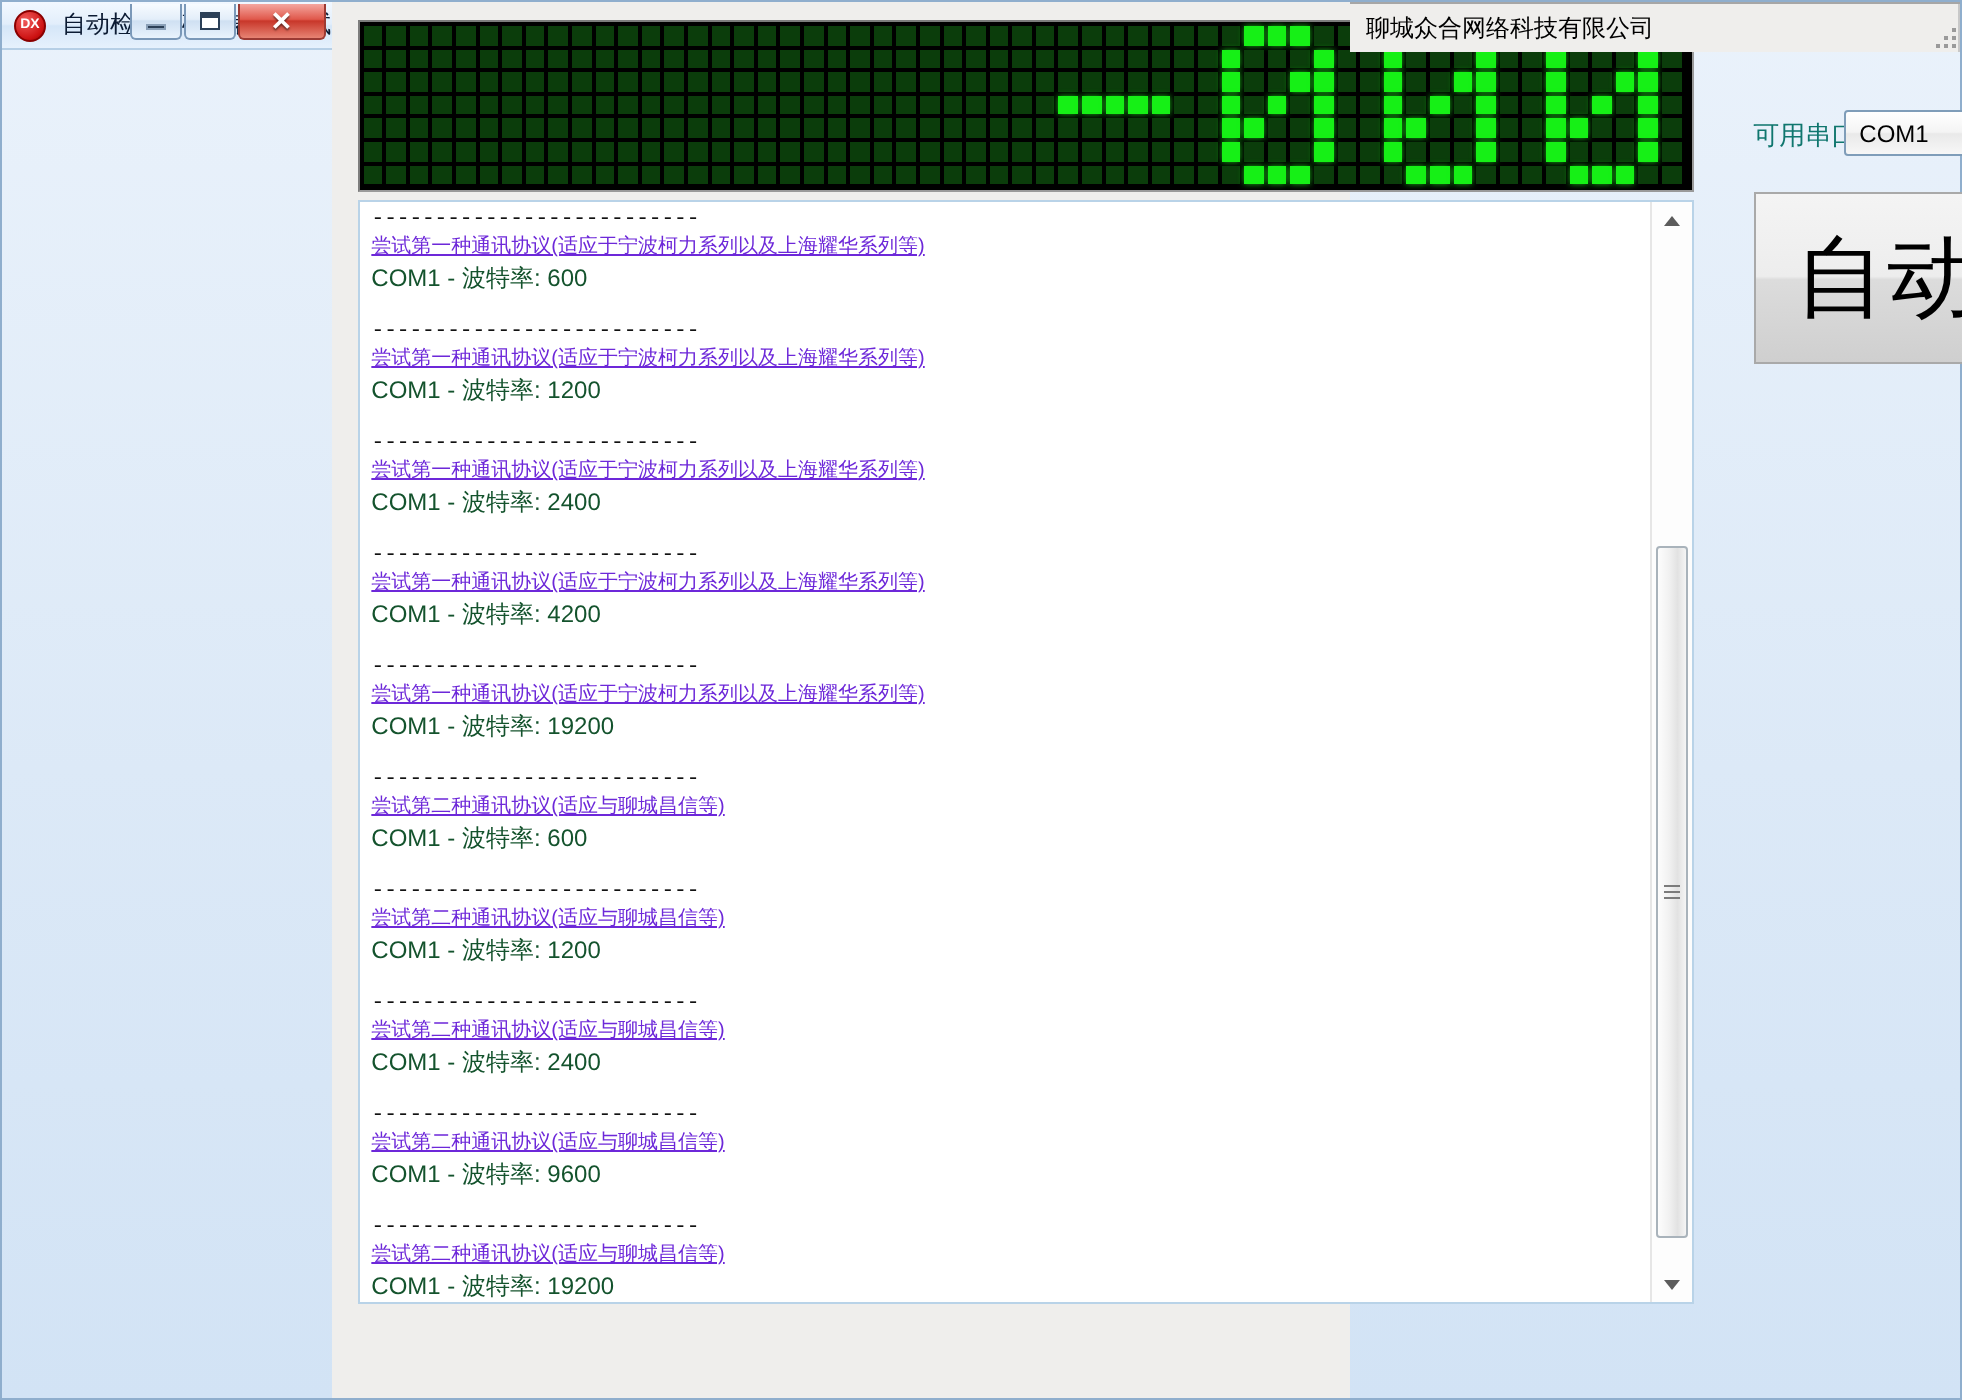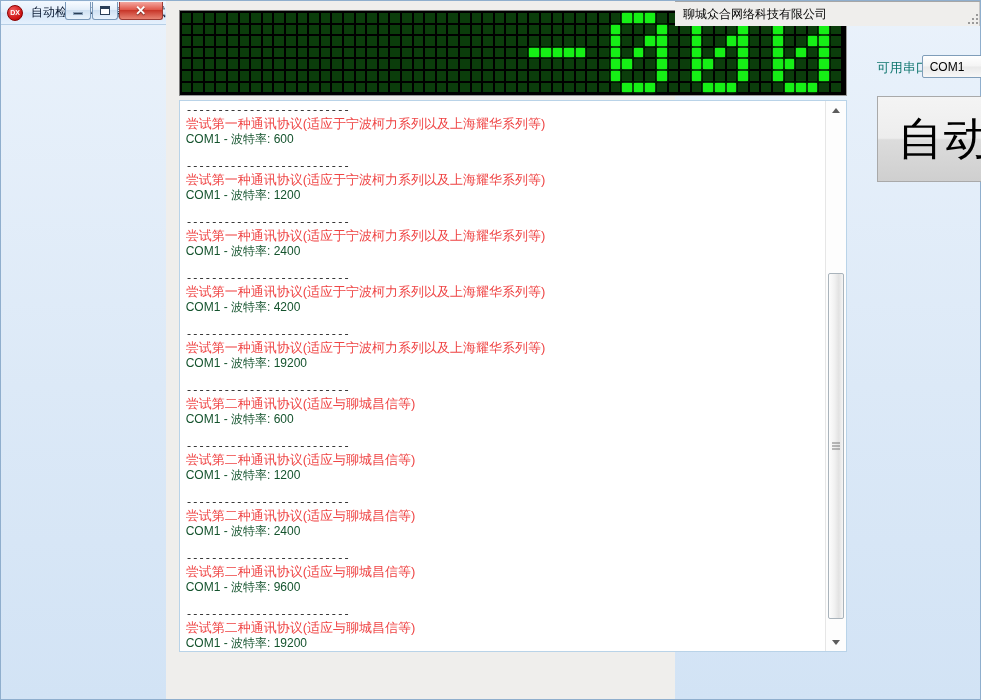--- a/index.html
+++ b/index.html
@@ -178,24 +178,25 @@
   .log-sep {
     font-family: "Liberation Mono", monospace;
     font-size: 11px;
     color: #111;
     line-height: 11px;
     letter-spacing: -0.3px;
     white-space: nowrap;
   }
   .log-title {
     font-family: "Liberation Sans", sans-serif;
-    font-size: 13px;
-    color: #ef4444;
+    font-size: 10px;
+    color: #6d28d9;
     line-height: 16px;
     white-space: nowrap;
+    text-decoration: underline;
   }
   .log-sub {
     font-family: "Liberation Sans", sans-serif;
     font-size: 12px;
     color: #14532d;
     line-height: 15px;
     white-space: nowrap;
   }
 
   

